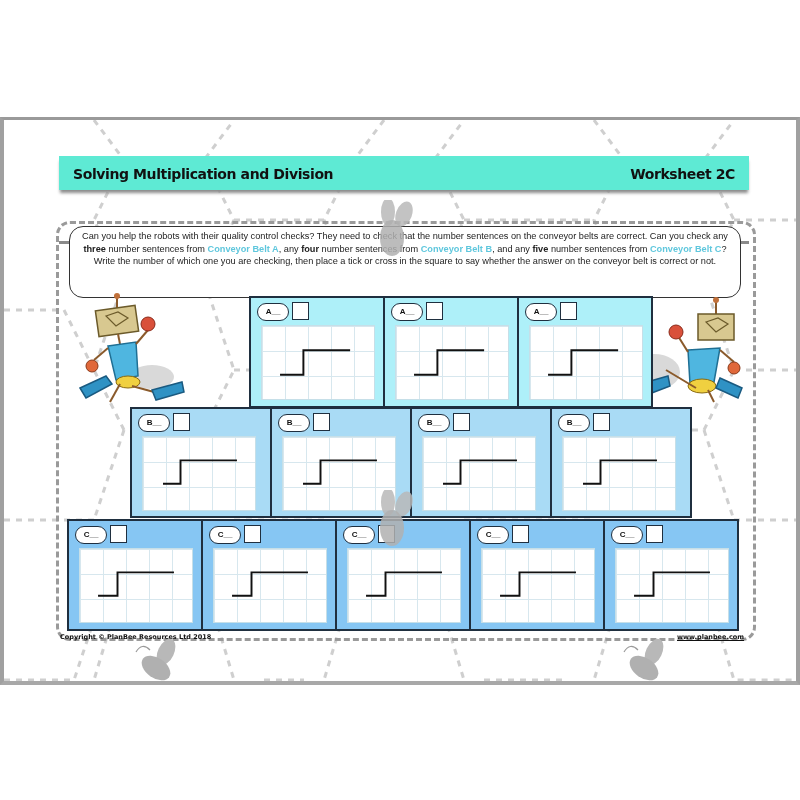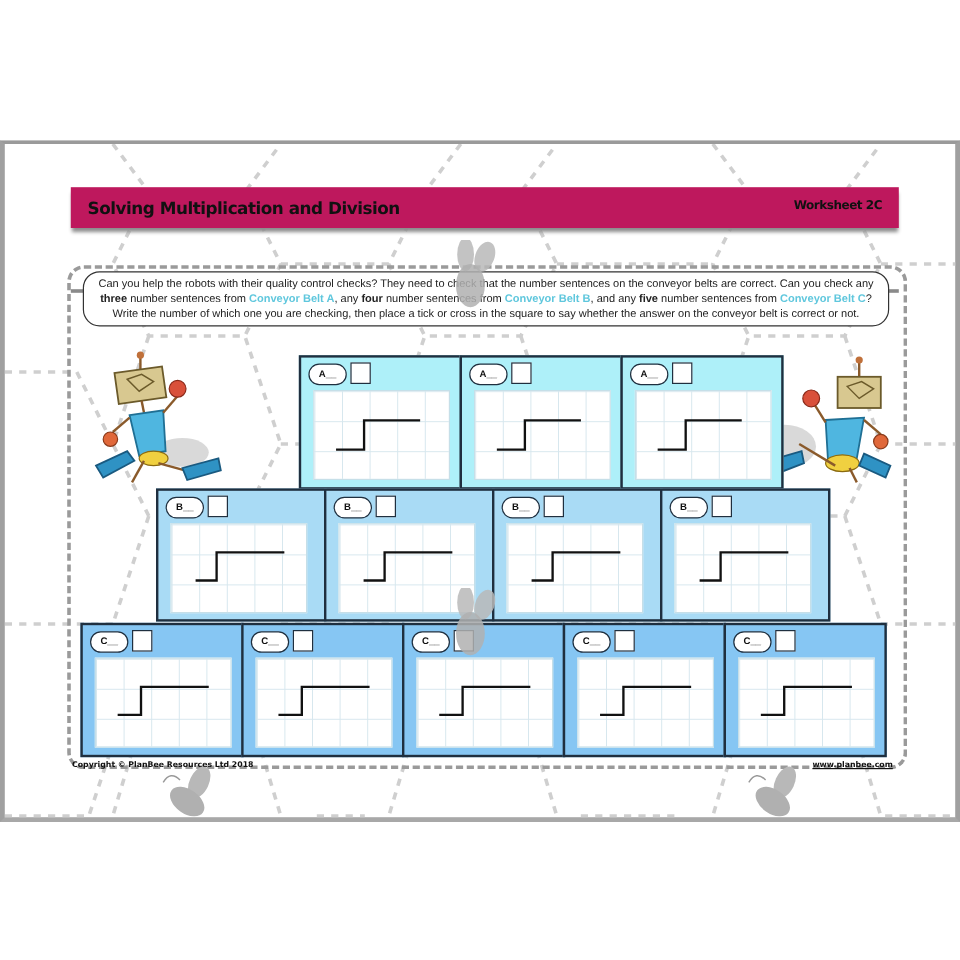--- a/index.html
+++ b/index.html
@@ -12,29 +12,29 @@
     border-top: 3px solid #9a9a9a;
     border-bottom: 4px solid #a8a8a8;
     border-left: 4px solid #a0a0a0;
     border-right: 4px solid #a0a0a0;
     overflow: hidden;
   }
   .hexbg { position: absolute; inset: 0; pointer-events: none; }
 
   .header-bar {
     position: absolute; left: 55px; top: 36px; width: 690px; height: 34px;
-    background: #be185d;
+    background: #5eead4;
     box-shadow: 0 4px 3px -1px #8c8c8c;
   }
   .header-title {
     position: absolute; left: 14px; top: 10px; font-size: 14px; font-weight: bold;
     font-family: "DejaVu Sans", sans-serif; letter-spacing: -0.4px; color: #111;
   }
   .header-ws {
-    position: absolute; right: 14px; top: 10px; font-size: 10px; font-weight: bold;
+    position: absolute; right: 14px; top: 10px; font-size: 14px; font-weight: bold;
     font-family: "DejaVu Sans", sans-serif; letter-spacing: -0.4px; color: #111;
   }
   .name-row {
     position: absolute; left: 55px; top: 74px; width: 690px; height: 14px;
     border-bottom: 3px solid #8a8a8a;
     margin-top: 36px;
   }
   .name-label, .date-label {
     position: absolute; top: 6px; font-size: 14px; font-weight: bold;
     font-family: "DejaVu Sans", sans-serif; letter-spacing: -0.4px; color: #111;
@@ -42,21 +42,21 @@
   .name-label { left: 118px; }
   .date-label { left: 387px; }
   .name-line { position: absolute; left: 160px; top: 22px; width: 214px; border-bottom: 1.5px solid #111; }
   .date-line { position: absolute; left: 424px; top: 22px; width: 150px; border-bottom: 1.5px solid #111; }
 
   .outer-box {
     position: absolute; left: 52px; top: 101px; width: 700px; height: 420px;
     border: 3px dashed #9a9a9a; border-radius: 14px;
   }
   .instructions {
-    position: absolute; left: 65px; top: 106px; width: 672px; height: 46px;
+    position: absolute; left: 65px; top: 106px; width: 672px; height: 72px;
     border: 1.5px solid #333; border-radius: 14px; background: #fff;
     font-size: 9.2px; line-height: 12.5px; text-align: center; color: #222;
     padding: 3px 10px;
   }
   .instructions b { font-weight: bold; }
   .instructions .hl { color: #5fc7dd; font-weight: bold; }
 
   .belt-row { position: absolute; display: flex; }
   .belt-row.a { left: 199px; top: 176px; height: 112px; padding-left: 48px; }
   .belt-row.b { left: 128px; top: 287px; height: 111px; }

